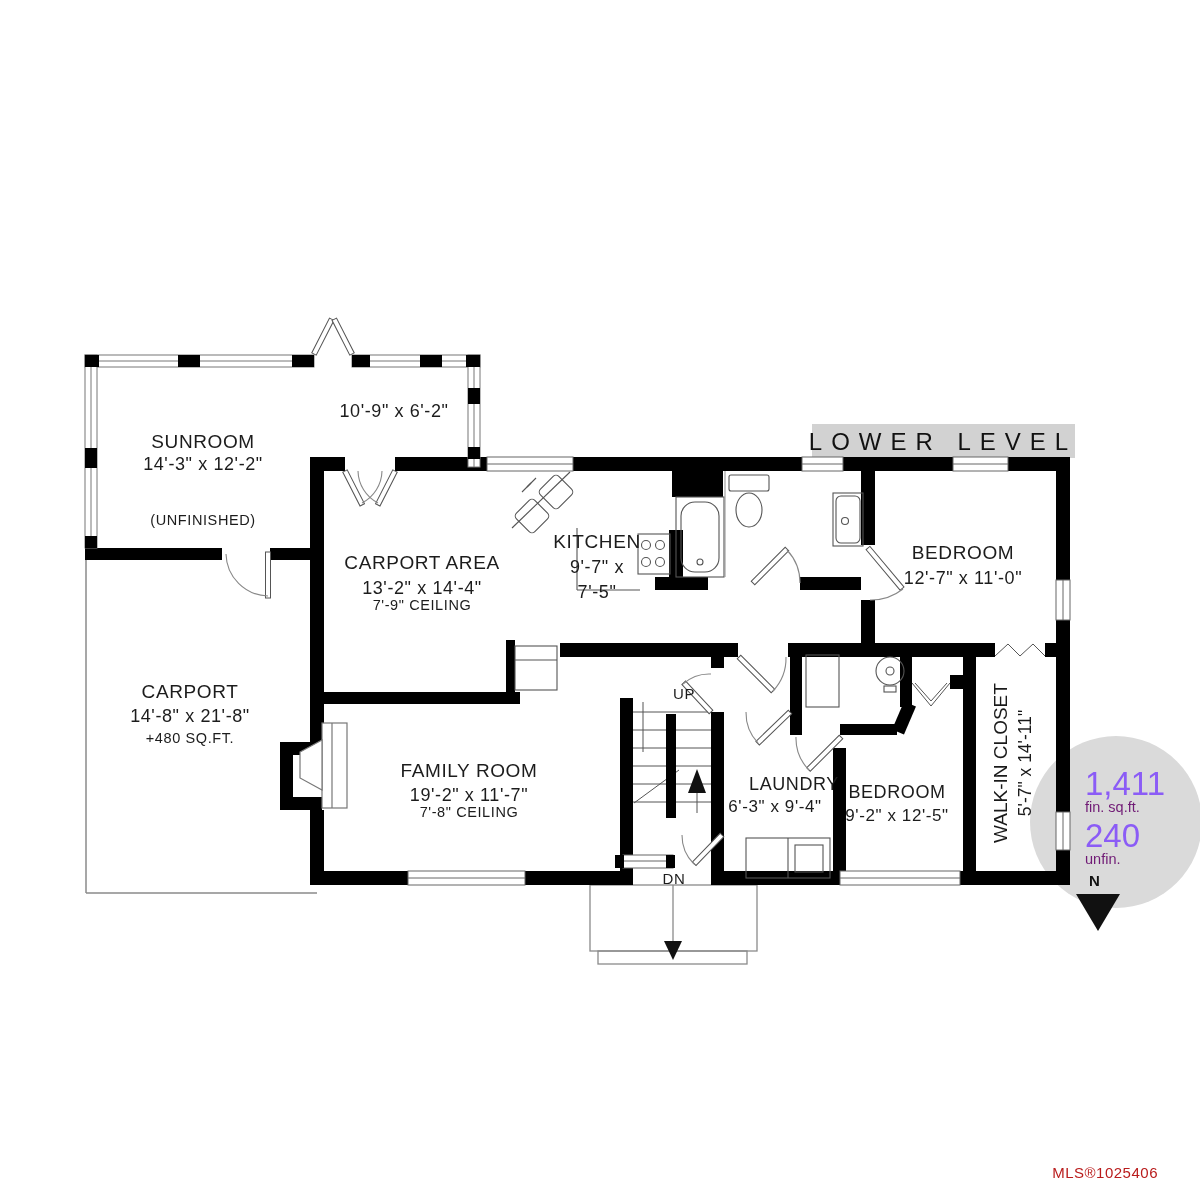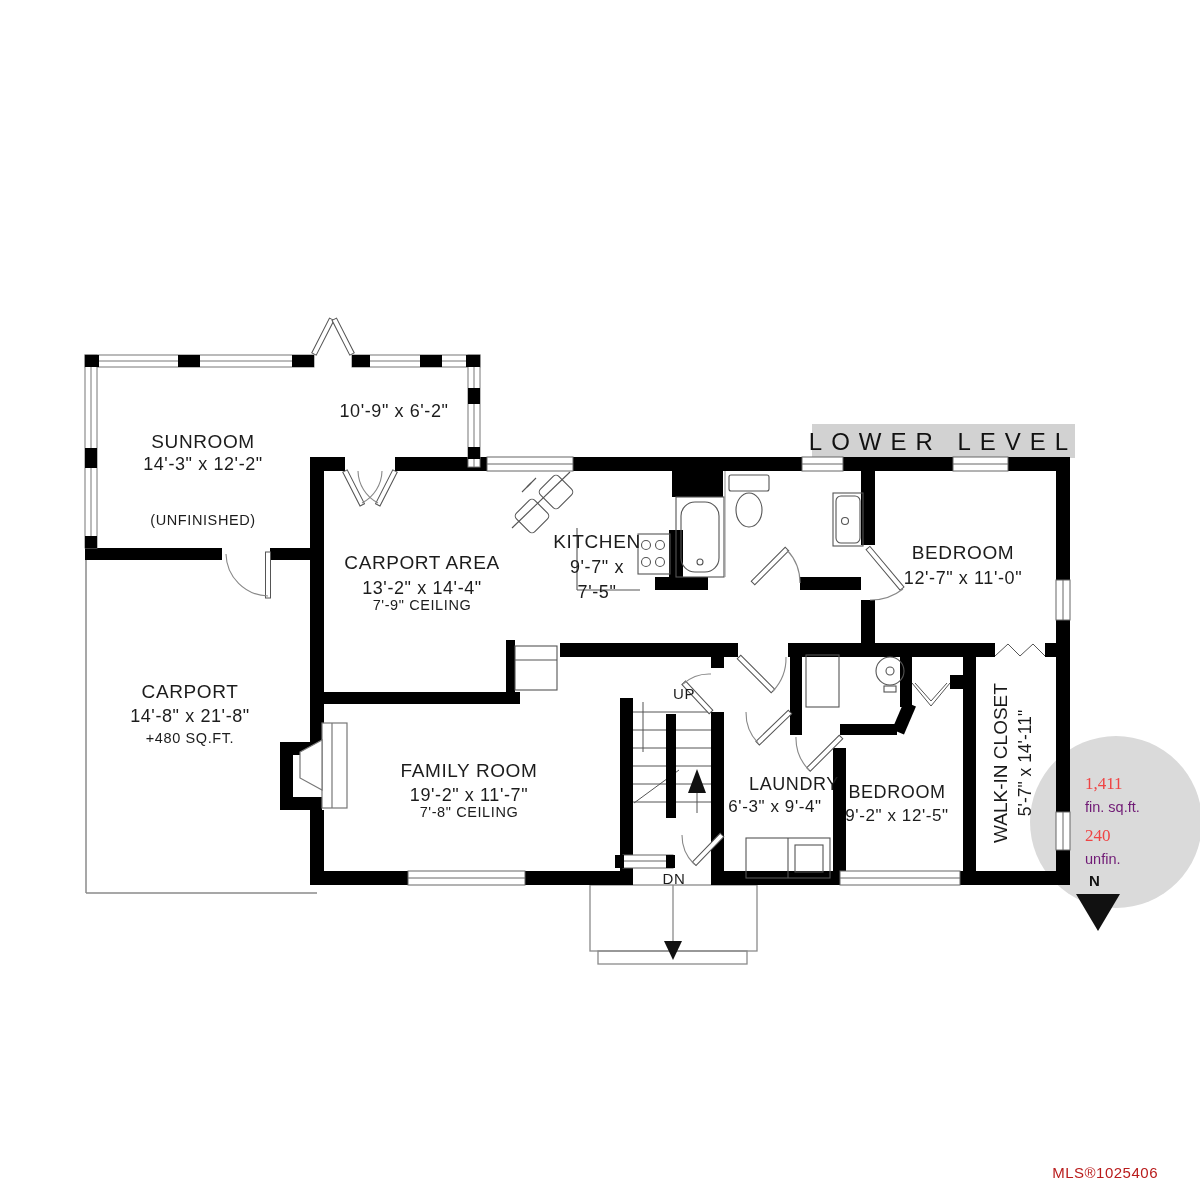--- a/index.html
+++ b/index.html
@@ -6,21 +6,21 @@
   #plan{position:relative;width:1200px;height:1200px;background:#fff;overflow:hidden;
         font-family:"Liberation Sans",sans-serif;color:#1a1a1a;}
   #plan svg{position:absolute;left:0;top:0;}
   .lbl{position:absolute;transform:translate(-50%,-50%);white-space:nowrap;text-align:center;
        color:#1c1c1c;letter-spacing:.6px;line-height:1;}
   .name{font-size:19px;}
   .dims{font-size:18px;}
   .sub{font-size:14.5px;}
   .tiny{font-size:15px;}
   .banner-text{font-size:24px;letter-spacing:9px;color:#111;}
-  .badge-num{font-size:17px;color:#ef4444;letter-spacing:0;font-family:Liberation Serif, serif;}
+  .badge-num{font-size:33px;color:#8b5cf6;letter-spacing:0;}
   .badge-sub{font-size:14.5px;color:#701a75;letter-spacing:0;}
   .badge-left{position:absolute;transform:translateY(-50%);white-space:nowrap;}
   .north{font-size:15px;font-weight:bold;color:#111;}
   .mls{position:absolute;transform:translate(-100%,-50%);font-size:15px;color:#b91c1c;
        letter-spacing:.5px;white-space:nowrap;}
   .walkin-rot{position:absolute;transform:translate(-50%,-50%) rotate(-90deg);
        white-space:nowrap;text-align:center;line-height:1.35;}
   .walkin-rot .name{display:block;}
   .walkin-rot .dims{display:block;font-size:17.5px;}
 </style>

